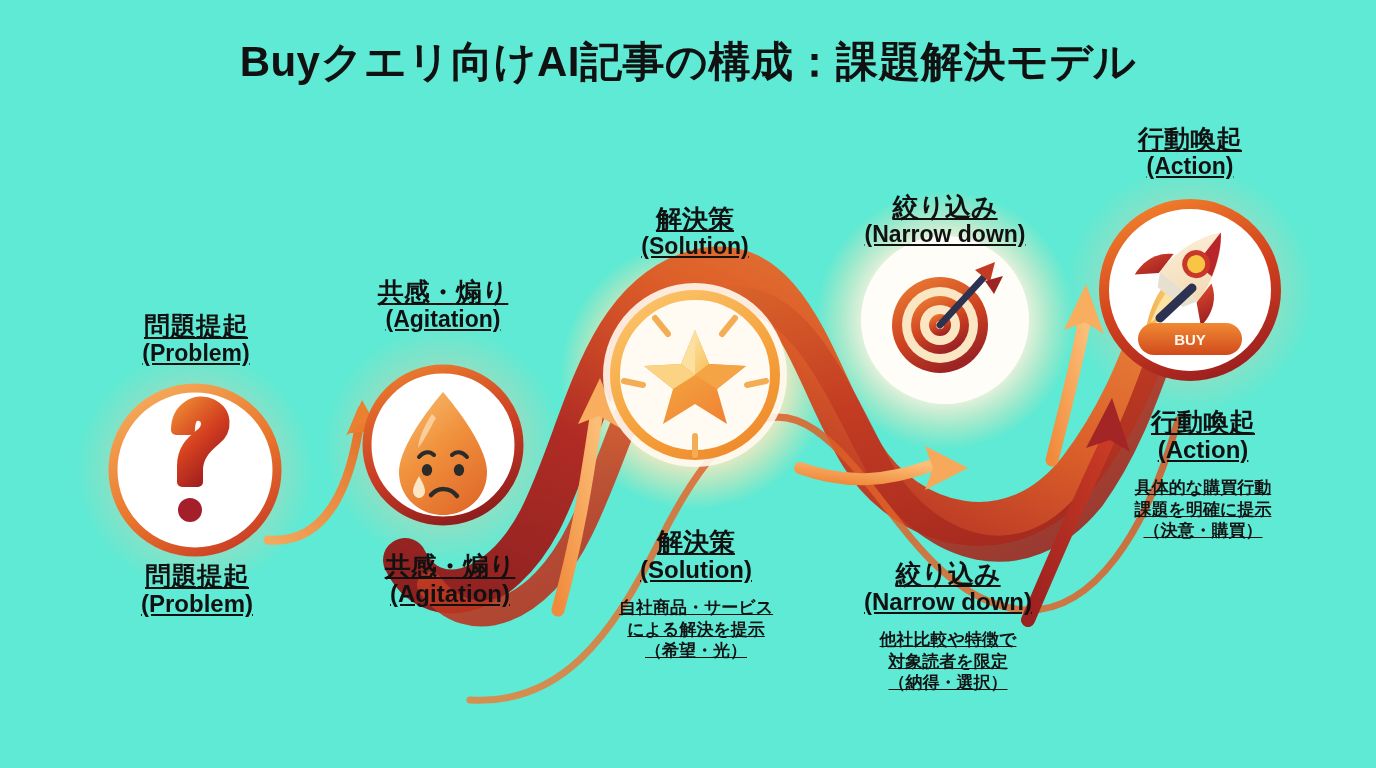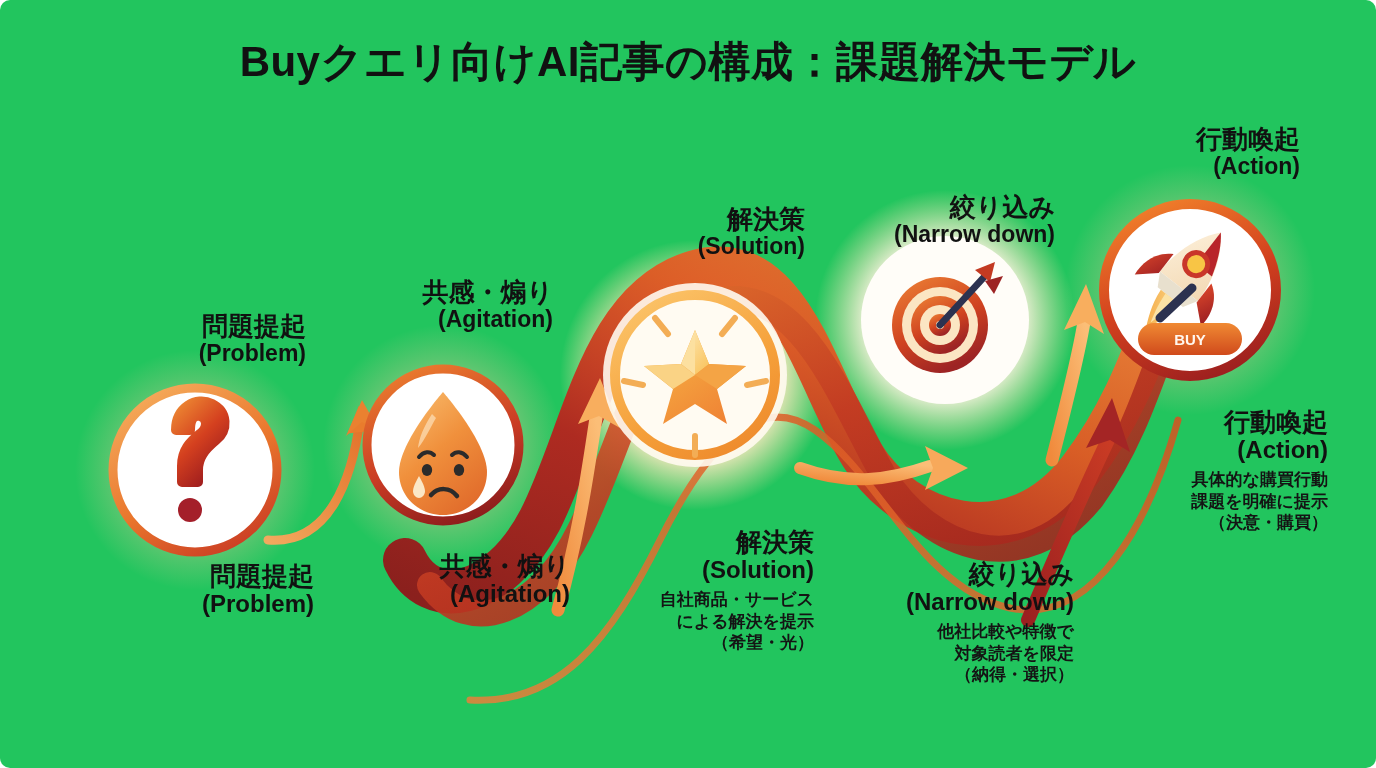--- a/index.html
+++ b/index.html
@@ -3,46 +3,46 @@
 <meta charset="utf-8">
 <style>
   html,body{margin:0;padding:0;}
   body{
     width:1376px;height:768px;
     background:#ffffff;
     font-family:"Liberation Sans","DejaVu Sans",sans-serif;
     overflow:hidden;
     position:relative;
   }
-  #stage{position:relative;width:1376px;height:768px;overflow:hidden;background:#22c55e;border-radius:10px;}
+  #stage{position:relative;width:1376px;height:768px;overflow:hidden;background:#5eead4;}
 
   
   .title{
     position:absolute;left:0;top:34px;width:1376px;
     text-align:center;
     font-size:42px;font-weight:bold;color:#111111;
     letter-spacing:0.5px;
     white-space:nowrap;
   }
 
   
   #flow{position:absolute;left:0;top:0;width:1376px;height:768px;}
 
   
-  .lbl{position:absolute;text-align:right;color:#111;}
+  .lbl{position:absolute;text-align:center;color:#111;text-decoration:underline;}
   .lbl .jp{font-weight:bold;display:block;line-height:1.12;}
   .lbl .en{font-weight:bold;display:block;line-height:1.12;}
   .lbl .desc{font-weight:bold;display:block;line-height:1.28;color:#141414;}
 
   .top-label .jp{font-size:26px;}
   .top-label .en{font-size:23px;}
 
   .bot-label .jp{font-size:26px;}
   .bot-label .en{font-size:24px;}
-  .bot-label .desc{font-size:17px;margin-top:5px;}
+  .bot-label .desc{font-size:17px;margin-top:13px;}
 
   .buy-text{
     font-size:15px;font-weight:bold;fill:#fff7ef;
   }
 </style>
 </head>
 <body>
 
 <div id="stage">
 

